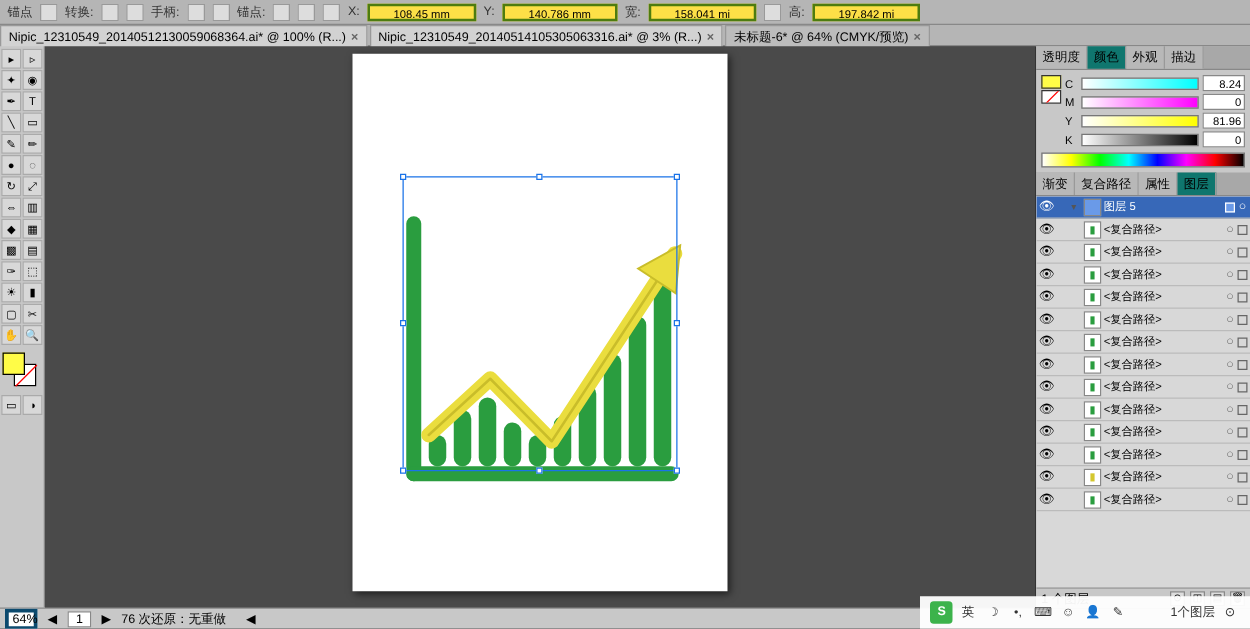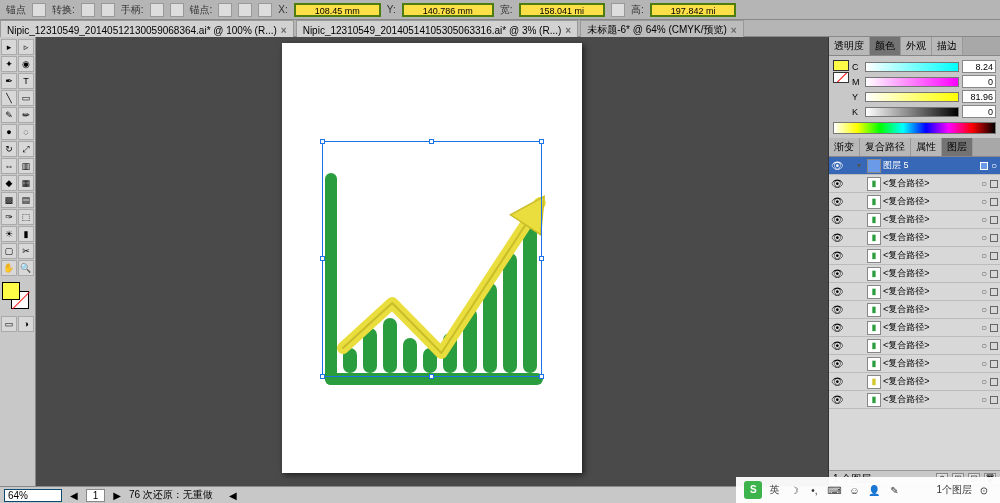--- a/index.html
+++ b/index.html
@@ -23,21 +23,21 @@
 .canvas-wrap{flex:1;background:#4a4a4a;position:relative;display:flex;justify-content:center;align-items:flex-start;overflow:hidden}
 .artboard{background:#fff;width:300px;height:430px;margin-top:6px;box-shadow:2px 2px 6px rgba(0,0,0,.6);position:relative}
 .bb{position:absolute;border:1px solid #1a73e8;left:40px;top:98px;width:220px;height:236px;pointer-events:none}
 .bb .h{position:absolute;width:5px;height:5px;background:#fff;border:1px solid #1a73e8}
 .bb .h.tl{left:-3px;top:-3px}.bb .h.tr{right:-3px;top:-3px}.bb .h.bl{left:-3px;bottom:-3px}.bb .h.br{right:-3px;bottom:-3px}
 .bb .h.tm{left:50%;top:-3px;margin-left:-3px}.bb .h.bm{left:50%;bottom:-3px;margin-left:-3px}
 .bb .h.ml{left:-3px;top:50%;margin-top:-3px}.bb .h.mr{right:-3px;top:50%;margin-top:-3px}
 .panels{width:172px;background:#c8c8c8;display:flex;flex-direction:column;border-left:1px solid #333}
 .ptabs{display:flex;background:#a8a8a8;font-size:9px;border-bottom:1px solid #888}
 .ptab{padding:2px 5px;border-right:1px solid #999;background:#b8b8b8;cursor:pointer}
-.ptab.active{background:#737373}
+.ptab.active{background:#0f766e}
 .color-panel{padding:4px 4px;background:#c8c8c8}
 .crow{display:flex;align-items:center;gap:3px;margin-bottom:2px}
 .crow .cn{width:10px;font-size:9px}
 .crow .csl{flex:1;height:10px;border:1px solid #777}
 .crow .cv{width:34px;background:#fff;border:1px solid #888;height:13px;font-size:9px;padding:0 2px;text-align:right}
 .csl.c{background:linear-gradient(90deg,#fff,#0ff)}
 .csl.m{background:linear-gradient(90deg,#fff,#f0f)}
 .csl.y{background:linear-gradient(90deg,#fff,#ff0)}
 .csl.k{background:linear-gradient(90deg,#fff,#000)}
 .spec{height:12px;background:linear-gradient(90deg,#fff,#ff0,#0f0,#0ff,#00f,#f0f,#f00,#000);margin-top:2px;border:1px solid #777}
@@ -56,21 +56,21 @@
 .layer-row .thumb{width:14px;height:14px;background:#fff;border:1px solid #888;display:flex;align-items:center;justify-content:center}
 .layer-row .thumb.g{color:#2a9d3f;font-size:8px;font-weight:bold}
 .layer-row .thumb.y{color:#d4c72e;font-size:8px;font-weight:bold}
 .layer-row .nm{flex:1;font-size:9px;white-space:nowrap;overflow:hidden}
 .layer-row .sel{width:8px;height:8px;border:1px solid #666}
 .layer-row.header .sel{background:#6a9ae8;border-color:#fff}
 .lfoot{height:16px;background:#c8c8c8;border-top:1px solid #999;display:flex;align-items:center;padding:0 4px;font-size:9px;justify-content:space-between}
 .lfoot .icons{display:flex;gap:4px}
 .lfoot .icons span{width:12px;height:12px;border:1px solid #888;background:#ddd;font-size:8px;text-align:center;line-height:10px;cursor:pointer}
 .status{height:17px;background:#c8c8c8;border-top:1px solid #888;display:flex;align-items:center;padding:0 4px;font-size:9px;gap:8px}
-.status .zoom{background:#fff;border:1px solid #0c4a6e;padding:0 3px;width:58px}
+.status .zoom{background:#fff;border:3px solid #0c4a6e;padding:0 3px;width:26px}
 .status .pg{background:#fff;border:1px solid #888;padding:0 6px}
 .taskbar{position:absolute;right:0;bottom:0;height:26px;display:flex;align-items:center;gap:4px;background:rgba(255,255,255,.95);padding:0 8px;font-size:10px;color:#333}
 .tbic{width:16px;height:16px;display:flex;align-items:center;justify-content:center}
 .sogou{width:18px;height:18px;background:#3cb34b;border-radius:3px;color:#fff;font-weight:bold;text-align:center;line-height:18px}
 </style>
 </head>
 <body>
 
 <div class="topbar">
   <span class="lbl">锚点</span>

